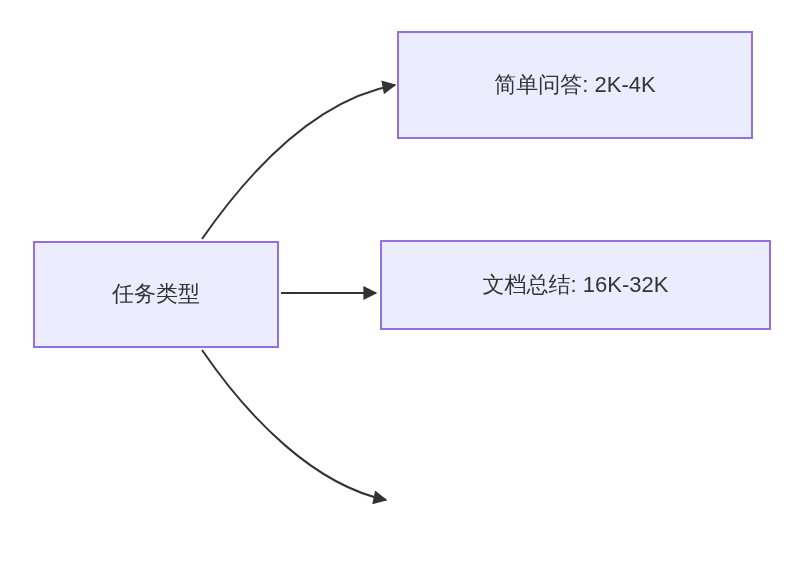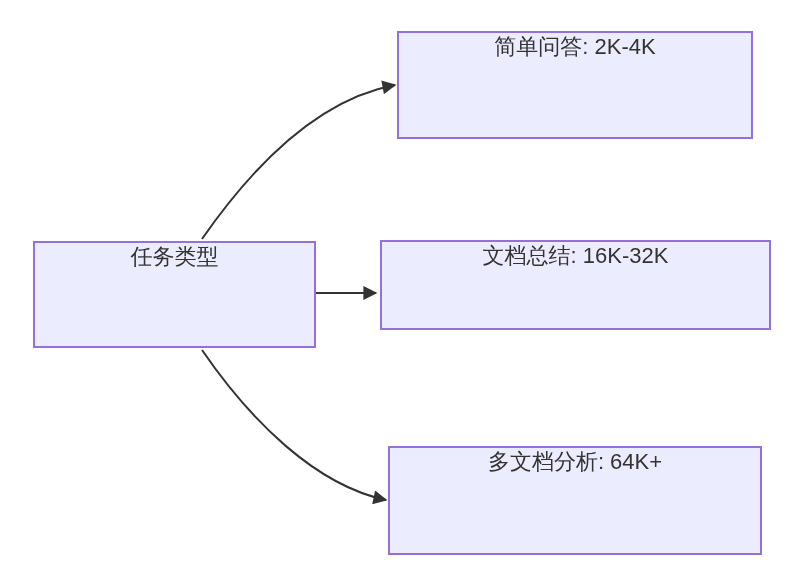--- a/index.html
+++ b/index.html
@@ -19,31 +19,31 @@
     position: absolute;
     left: 0;
     top: 0;
     width: 787px;
     height: 572px;
   }
   .node {
     position: absolute;
     box-sizing: border-box;
     display: flex;
-    align-items: flex-start;
+    align-items: center;
     justify-content: center;
     background: #ECECFF;
     border: 2px solid #9370DB;
     color: #333333;
     font-size: 22px;
     line-height: 1.3;
     text-align: center;
     white-space: nowrap;
   }
-  #node-task-type   { left: 33px;  top: 241px; width: 283px; height: 107px; }
+  #node-task-type   { left: 33px;  top: 241px; width: 246px; height: 107px; }
   #node-simple-qa   { left: 397px; top: 31px;  width: 356px; height: 108px; }
   #node-doc-summary { left: 380px; top: 240px; width: 391px; height: 90px; }
   #node-multi-doc   { left: 388px; top: 446px; width: 374px; height: 109px; }
 </style>
 </head>
 <body>
 
 <div class="canvas">
 
   <svg class="edges" width="787" height="572" viewBox="0 0 787 572" xmlns="http://www.w3.org/2000/svg" aria-hidden="true">
@@ -62,17 +62,14 @@
   </div>
 
   <div class="node" id="node-simple-qa">
     <span>简单问答: 2K-4K</span>
   </div>
 
   <div class="node" id="node-doc-summary">
     <span>文档总结: 16K-32K</span>
   </div>
 
-  <div class="node" id="node-multi-doc">
-    <span>多文档分析: 64K+</span>
-  </div>
 
 </div>
 
 </body></html>

